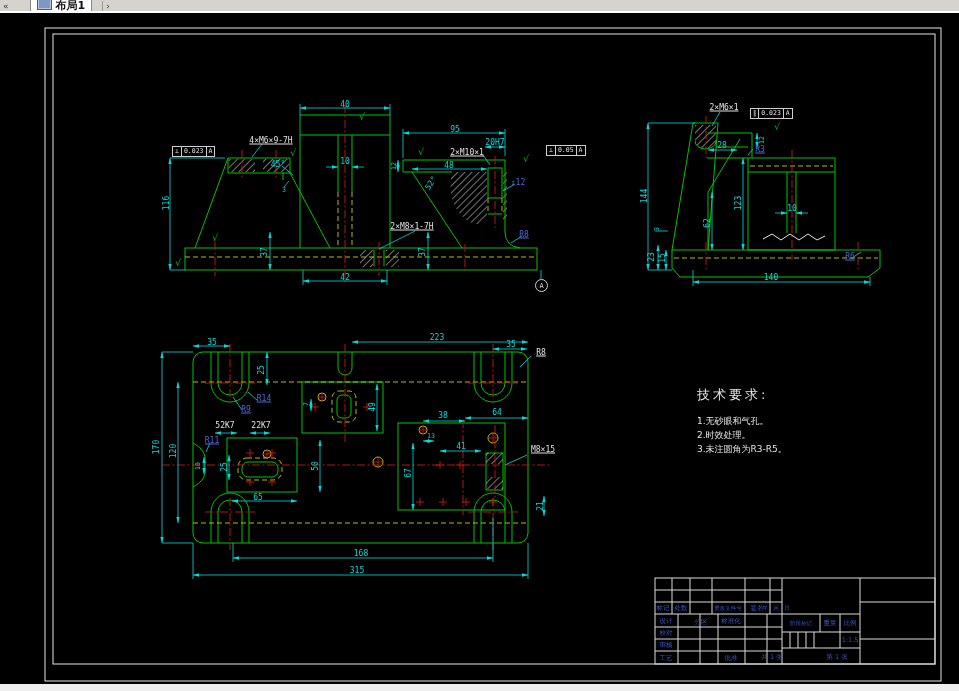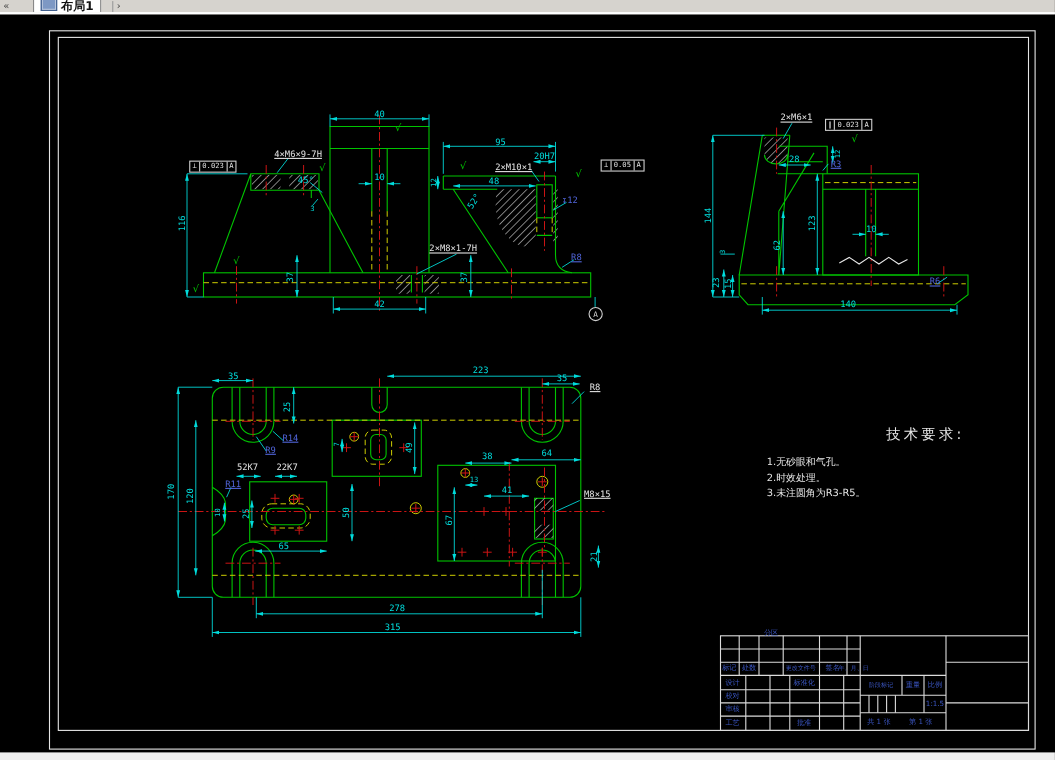--- a/index.html
+++ b/index.html
@@ -30,21 +30,21 @@
        font:9px "DejaVu Sans",sans-serif;z-index:3;}
   .tolframe{position:absolute;display:flex;border:1px solid #cfcfcf;height:9px;z-index:3;}
   .tolframe span{font:6.5px "DejaVu Sans Mono",monospace;color:#e0e0e0;padding:0 2px;
                  line-height:9px;display:block;}
   .tolframe span + span{border-left:1px solid #cfcfcf;}
   .datum{position:absolute;width:11px;height:11px;border:1px solid #cfcfcf;border-radius:50%;
          color:#d8d8d8;font:7px "DejaVu Sans Mono",monospace;display:flex;align-items:center;
          justify-content:center;z-index:3;}
   
   .tech{position:absolute;left:697px;top:386px;width:180px;color:#e6e6e6;z-index:3;}
-  .tech .t{font:13px "DejaVu Sans",sans-serif;letter-spacing:3px;margin-bottom:10px;text-align:right;}
+  .tech .t{font:13px "DejaVu Sans",sans-serif;letter-spacing:3px;margin-bottom:10px;}
   .tech .i{font:9px "DejaVu Sans",sans-serif;line-height:14px;}
   
   .tbt{position:absolute;transform:translate(-50%,-50%);font:6.5px "DejaVu Sans",sans-serif;
        color:#3a55c0;white-space:nowrap;z-index:3;}
   .tbt.sm{font-size:5.5px}
   svg{position:absolute;left:0;top:0;z-index:1;}
   svg .g{stroke:#00c400;fill:none;stroke-width:1}
   svg .dl{stroke:#00dcdc;fill:none;stroke-width:.8}
   svg .r{stroke:#cc1414;fill:none;stroke-width:.9;stroke-dasharray:8 2.5 2 2.5}
   svg .rc{stroke:#cc1414;fill:none;stroke-width:.9}
@@ -301,45 +301,45 @@
   <span class="lb" style="left:437px;top:337px">223</span>
   <span class="lb" style="left:511px;top:344px">35</span>
   <span class="lb w u" style="left:541px;top:352px">R8</span>
   <span class="lb" style="left:443px;top:415px">38</span>
   <span class="lb" style="left:497px;top:412px">64</span>
   <span class="lb s" style="left:431px;top:436px">13</span>
   <span class="lb" style="left:461px;top:446px">41</span>
   <span class="lb v" style="left:408px;top:473px">67</span>
   <span class="lb w u" style="left:543px;top:449px">M8×15</span>
   <span class="lb v" style="left:540px;top:506px">21</span>
-  <span class="lb" style="left:361px;top:553px">278</span>
+  <span class="lb" style="left:361px;top:553px">168</span>
   <span class="lb" style="left:357px;top:570px">315</span>
 
   <div class="tech">
     <div class="t">技术要求:</div>
     <div class="i">1.无砂眼和气孔。</div>
     <div class="i">2.时效处理。</div>
     <div class="i">3.未注圆角为R3-R5。</div>
   </div>
 
   <span class="tbt" style="left:663px;top:608px">标记</span>
   <span class="tbt" style="left:681px;top:608px">处数</span>
-  <span class="tbt" style="left:701px;top:576px">分区</span>
+  <span class="tbt" style="left:701px;top:622px">分区</span>
   <span class="tbt sm" style="left:728px;top:608px">更改文件号</span>
   <span class="tbt" style="left:757px;top:608px">签名</span>
   <span class="tbt sm" style="left:776px;top:608px">年、月、日</span>
   <span class="tbt" style="left:666px;top:621px">设计</span>
   <span class="tbt" style="left:666px;top:633px">校对</span>
   <span class="tbt" style="left:666px;top:645px">审核</span>
   <span class="tbt" style="left:666px;top:658px">工艺</span>
   <span class="tbt" style="left:731px;top:621px">标准化</span>
   <span class="tbt" style="left:731px;top:658px">批准</span>
   <span class="tbt sm" style="left:801px;top:623px">阶段标记</span>
   <span class="tbt" style="left:830px;top:623px">重量</span>
   <span class="tbt" style="left:850px;top:623px">比例</span>
   <span class="tbt" style="left:850px;top:640px">1:1.5</span>
-  <span class="tbt" style="left:799px;top:657px">共 1 张</span>
+  <span class="tbt" style="left:772px;top:657px">共 1 张</span>
   <span class="tbt" style="left:837px;top:657px">第 1 张</span>
 
   <div class="cmdbar">
     <span>'</span>
   </div>
 </div>
 
 </body></html>

